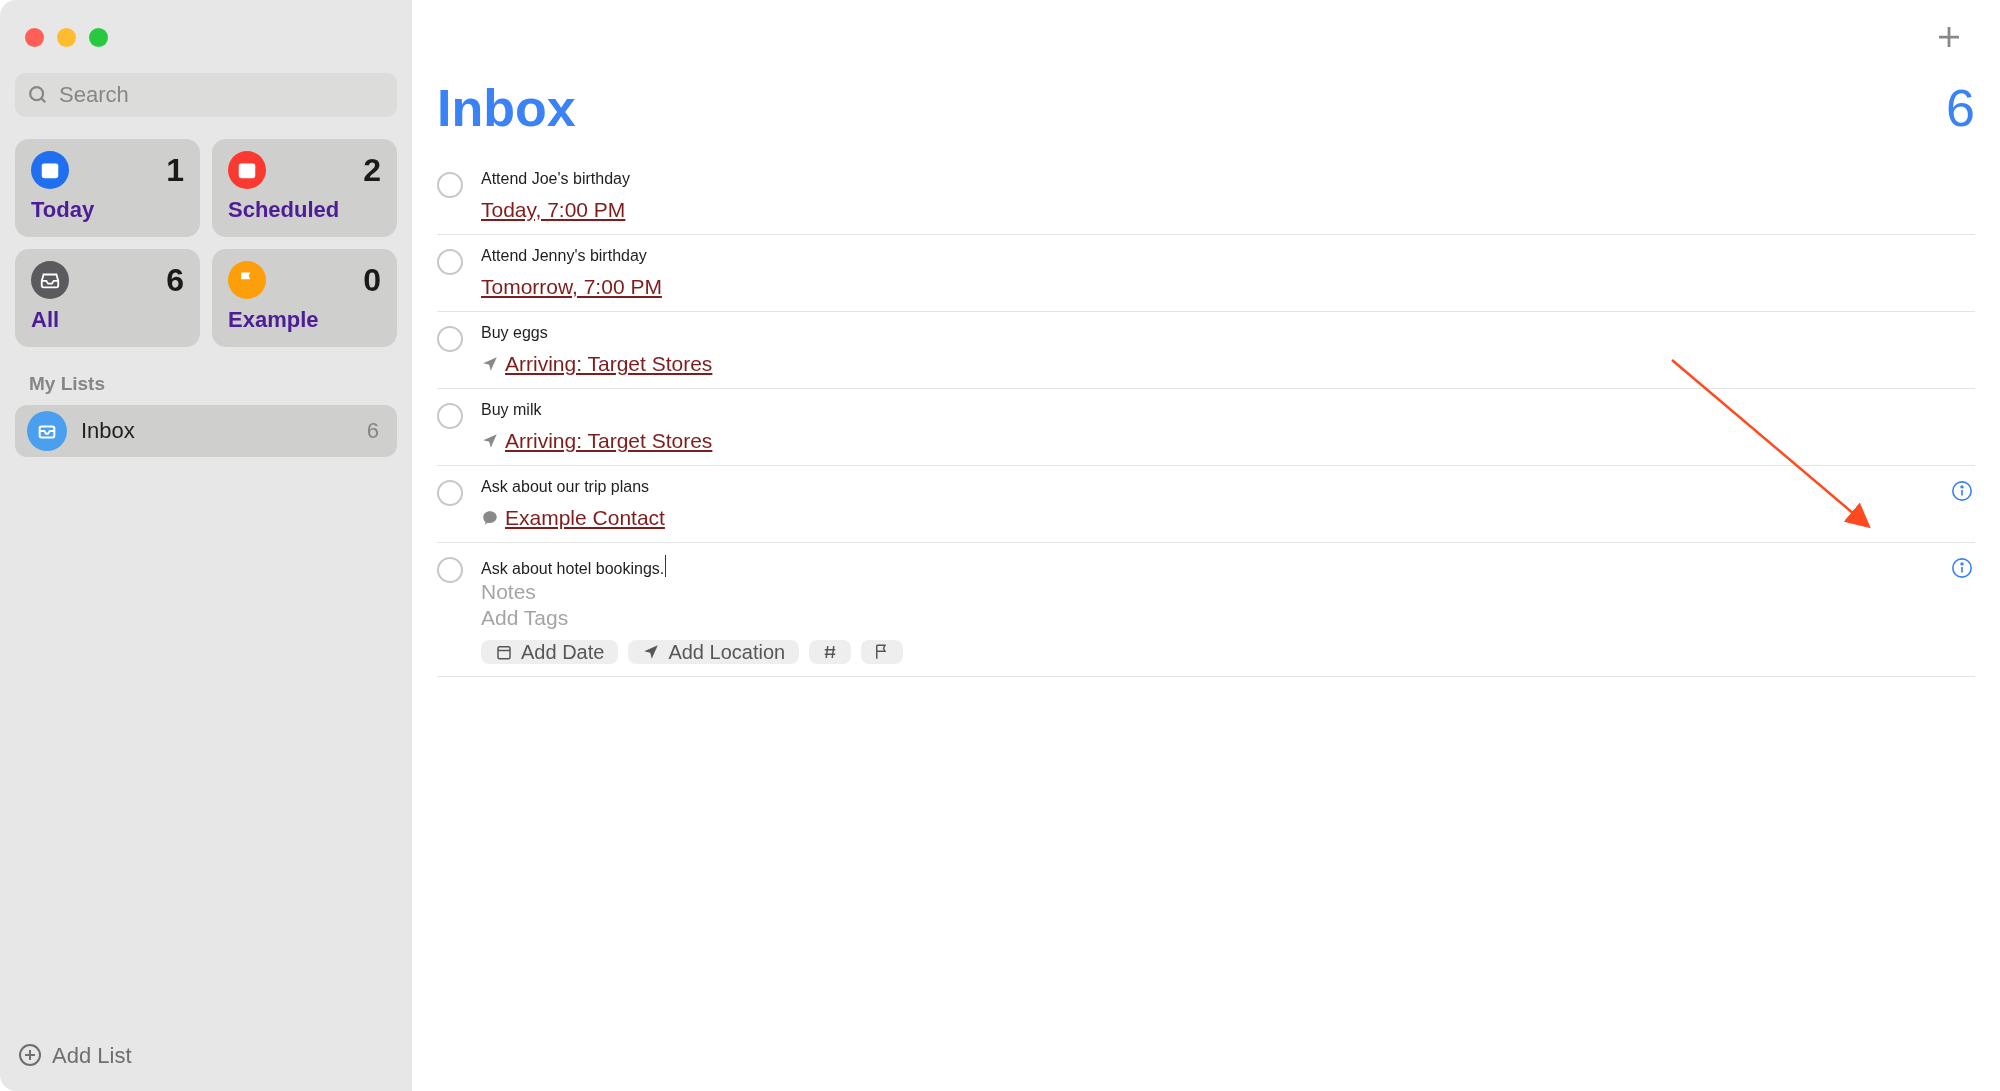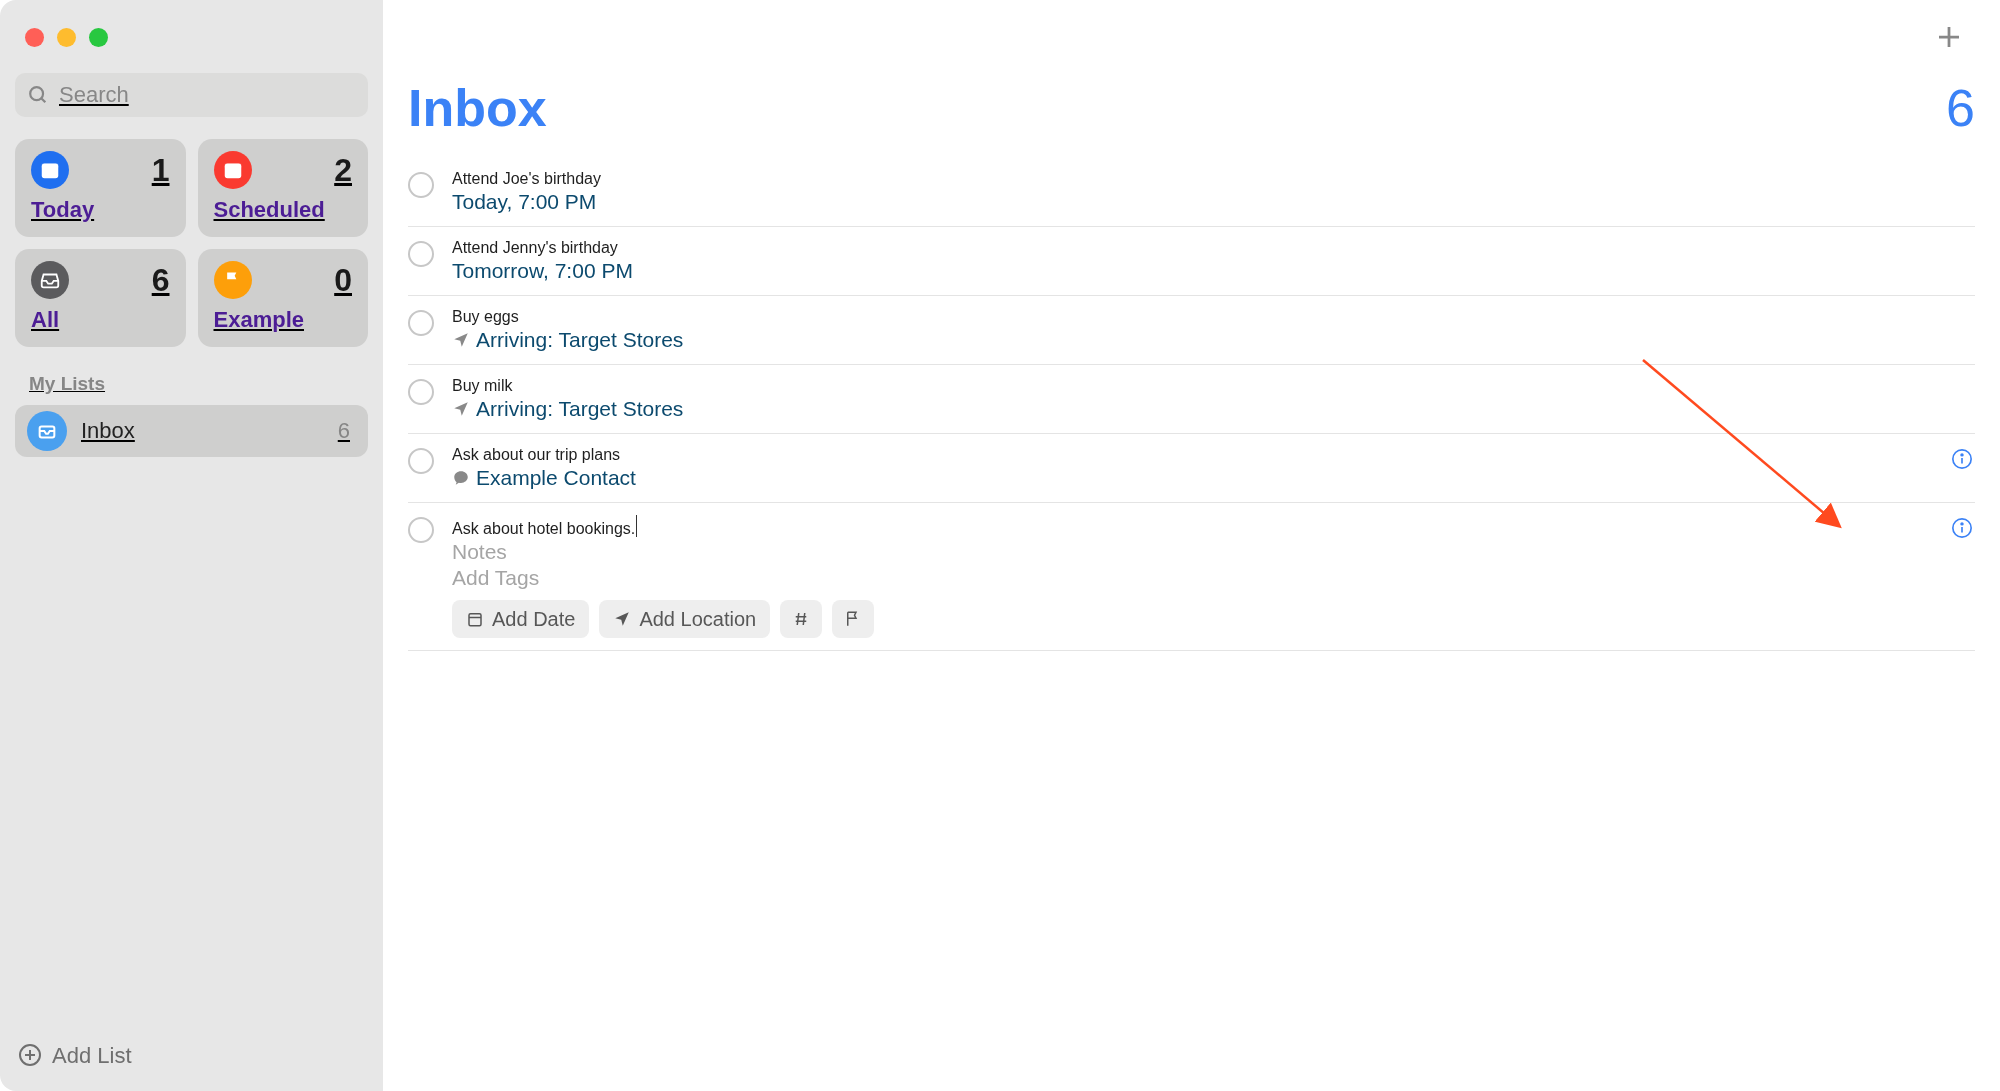--- a/index.html
+++ b/index.html
@@ -6,27 +6,26 @@
 body {
   font-family: -apple-system, BlinkMacSystemFont, "Helvetica Neue", sans-serif;
   width: 2000px; height: 1091px;
   background: #fff;
   display: flex;
   border-radius: 16px;
   overflow: hidden;
   position: relative;
 }
 .sidebar {
-  width: 383px;
+  width: 412px;
   background: #e7e7e7;
   display: flex;
   flex-direction: column;
   padding: 0 15px;
   position: relative;
-  text-decoration: underline;
 }
 .traffic-lights {
   display: flex;
   gap: 13px;
   padding: 28px 10px 0;
 }
 .tl { width: 19px; height: 19px; border-radius: 50%; }
 .tl-close { background: #ff5f57; }
 .tl-min { background: #febc2e; }
 .tl-max { background: #28c840; }
@@ -153,43 +152,44 @@
   margin-top: 2px;
   cursor: pointer;
 }
 .reminder-body { flex: 1; position: relative; }
 .reminder-title {
   font-size: 16px;
   color: #1f1f1f;
 }
 .reminder-sub {
   font-size: 21px;
-  color: #0c4a6e;
-  margin-top: 2px;
+  color: #7f1d1d;
+  margin-top: 10px;
   display: flex;
   align-items: center;
   gap: 6px;
+  text-decoration: underline;
 }
 .reminder-info-icon {
   position: absolute;
   right: 2px;
   color: #3b82f6;
   cursor: pointer;
 }
 .cursor::after { content: ""; display:inline-block; width:1px; height:22px; background:#333; margin-left:1px; vertical-align:-3px; }
 .notes-ph, .tags-ph { font-size: 21px; color: #a5a5a5; margin-top: 2px; }
 .chips {
   display: flex;
   gap: 10px;
   margin-top: 10px;
 }
 .chip {
   background: #eeeeee;
   border-radius: 8px;
-  height: 38px;
+  height: 24px;
   display: flex;
   align-items: center;
   padding: 0 14px;
   gap: 8px;
   color: #575757;
   font-size: 20px;
   cursor: pointer;
 }
 .icon-chip { padding: 0 12px; }
 

